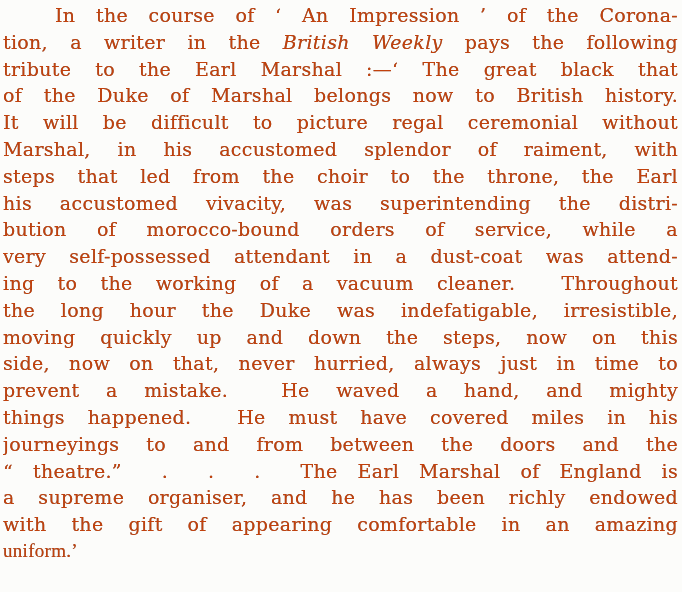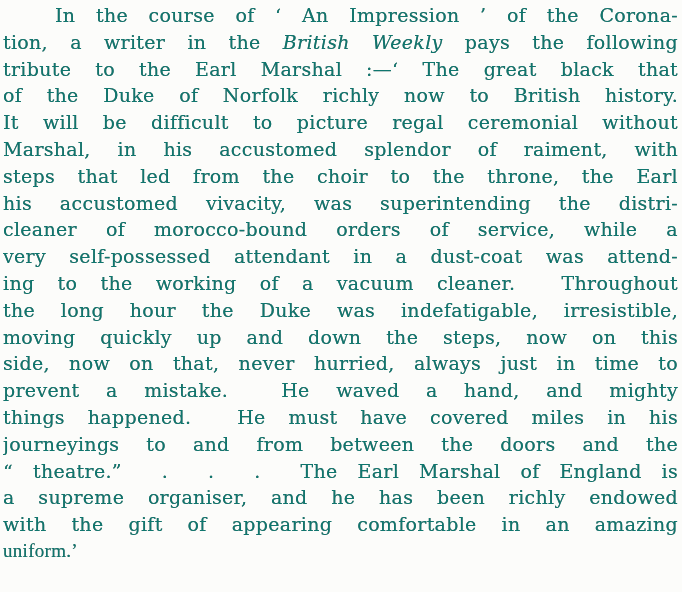--- a/index.html
+++ b/index.html
@@ -13,21 +13,21 @@
     height: 592px;
     background: #fcfcfa;
     overflow: hidden;
     box-sizing: border-box;
     padding: 2px 4px 0 3px;
   }
   .paragraph {
     font-family: "DejaVu Serif", "Liberation Serif", serif;
     font-size: 19px;
     line-height: 26.8px;
-    color: #0f766e;
+    color: #c2410c;
     letter-spacing: 0.3px;
     text-shadow: 0 0 0.6px rgba(20,20,20,0.55);
   }
   .line {
     height: 26.8px;
     overflow: hidden;
     text-align: justify;
     text-align-last: justify;
     white-space: nowrap;
   }
@@ -42,26 +42,26 @@
   .it { font-style: italic; }
 </style>
 </head>
 <body>
 
 <div class="scan-page">
   <div class="paragraph">
     <div class="line justified indent"><span>In the course of ‘ An Impression ’ of the Corona-</span></div>
     <div class="line justified"><span>tion, a writer in the </span><span class="it">British Weekly</span><span> pays the following</span></div>
     <div class="line justified"><span>tribute to the Earl Marshal :—‘ The great black that</span></div>
-    <div class="line justified"><span>of the Duke of Norfolk richly now to British history.</span></div>
+    <div class="line justified"><span>of the Duke of Marshal belongs now to British history.</span></div>
     <div class="line justified"><span>It will be difficult to picture regal ceremonial without</span></div>
     <div class="line justified"><span>Marshal, in his accustomed splendor of raiment, with</span></div>
     <div class="line justified"><span>steps that led from the choir to the throne, the Earl</span></div>
     <div class="line justified"><span>his accustomed vivacity, was superintending the distri-</span></div>
-    <div class="line justified"><span>cleaner of morocco-bound orders of service, while a</span></div>
+    <div class="line justified"><span>bution of morocco-bound orders of service, while a</span></div>
     <div class="line justified"><span>very self-possessed attendant in a dust-coat was attend-</span></div>
     <div class="line justified"><span>ing to the working of a vacuum cleaner.&nbsp; Throughout</span></div>
     <div class="line justified"><span>the long hour the Duke was indefatigable, irresistible,</span></div>
     <div class="line justified"><span>moving quickly up and down the steps, now on this</span></div>
     <div class="line justified"><span>side, now on that, never hurried, always just in time to</span></div>
     <div class="line justified"><span>prevent a mistake.&nbsp; He waved a hand, and mighty</span></div>
     <div class="line justified"><span>things happened.&nbsp; He must have covered miles in his</span></div>
     <div class="line justified"><span>journeyings to and from between the doors and the</span></div>
     <div class="line justified"><span>“ theatre.”&nbsp; .&nbsp; .&nbsp; .&nbsp; The Earl Marshal of England is</span></div>
     <div class="line justified"><span>a supreme organiser, and he has been richly endowed</span></div>

